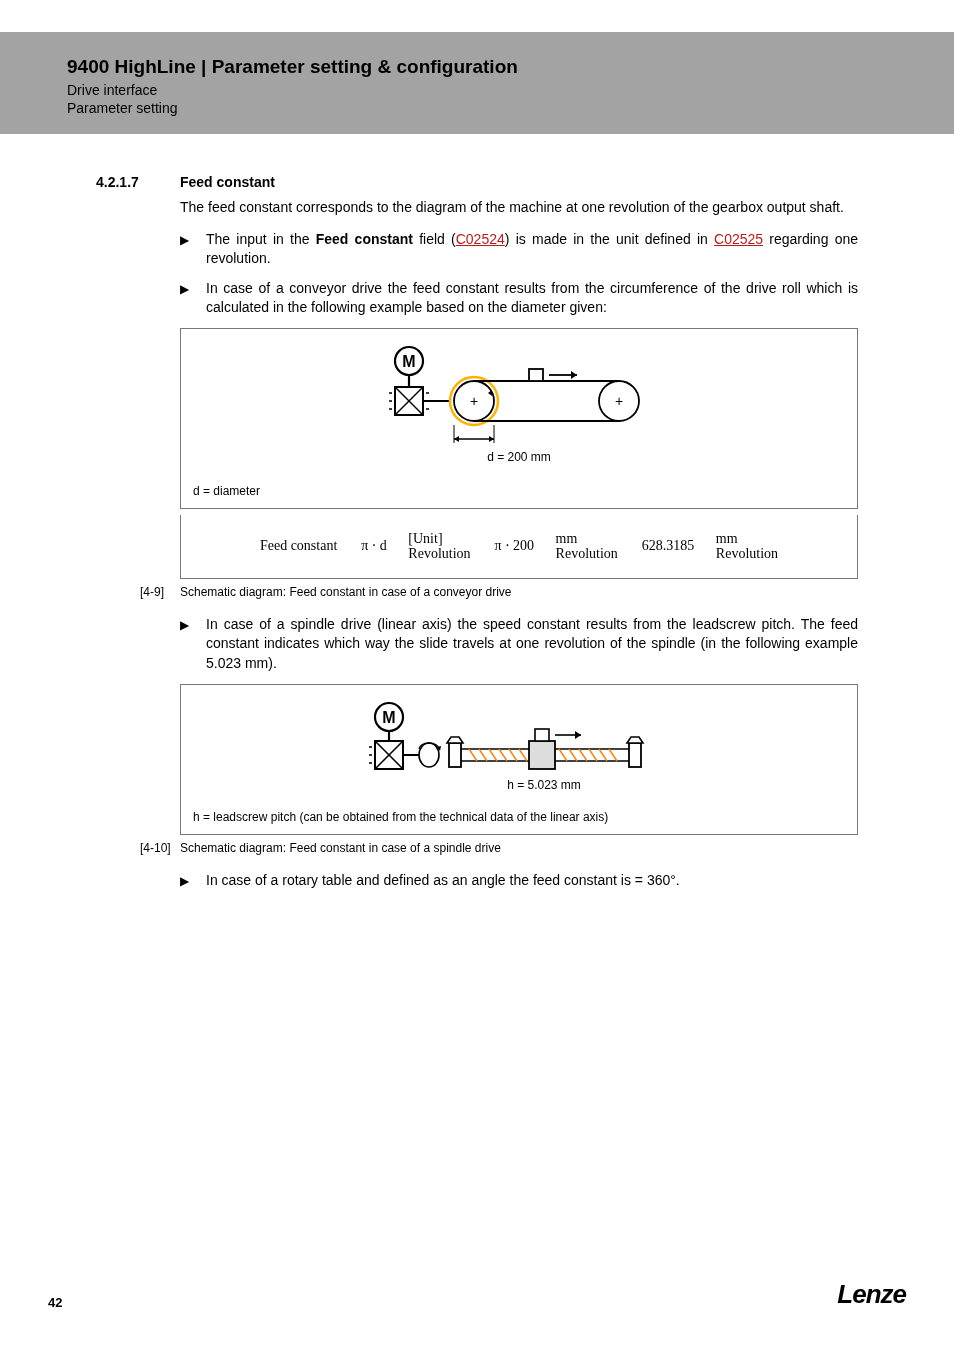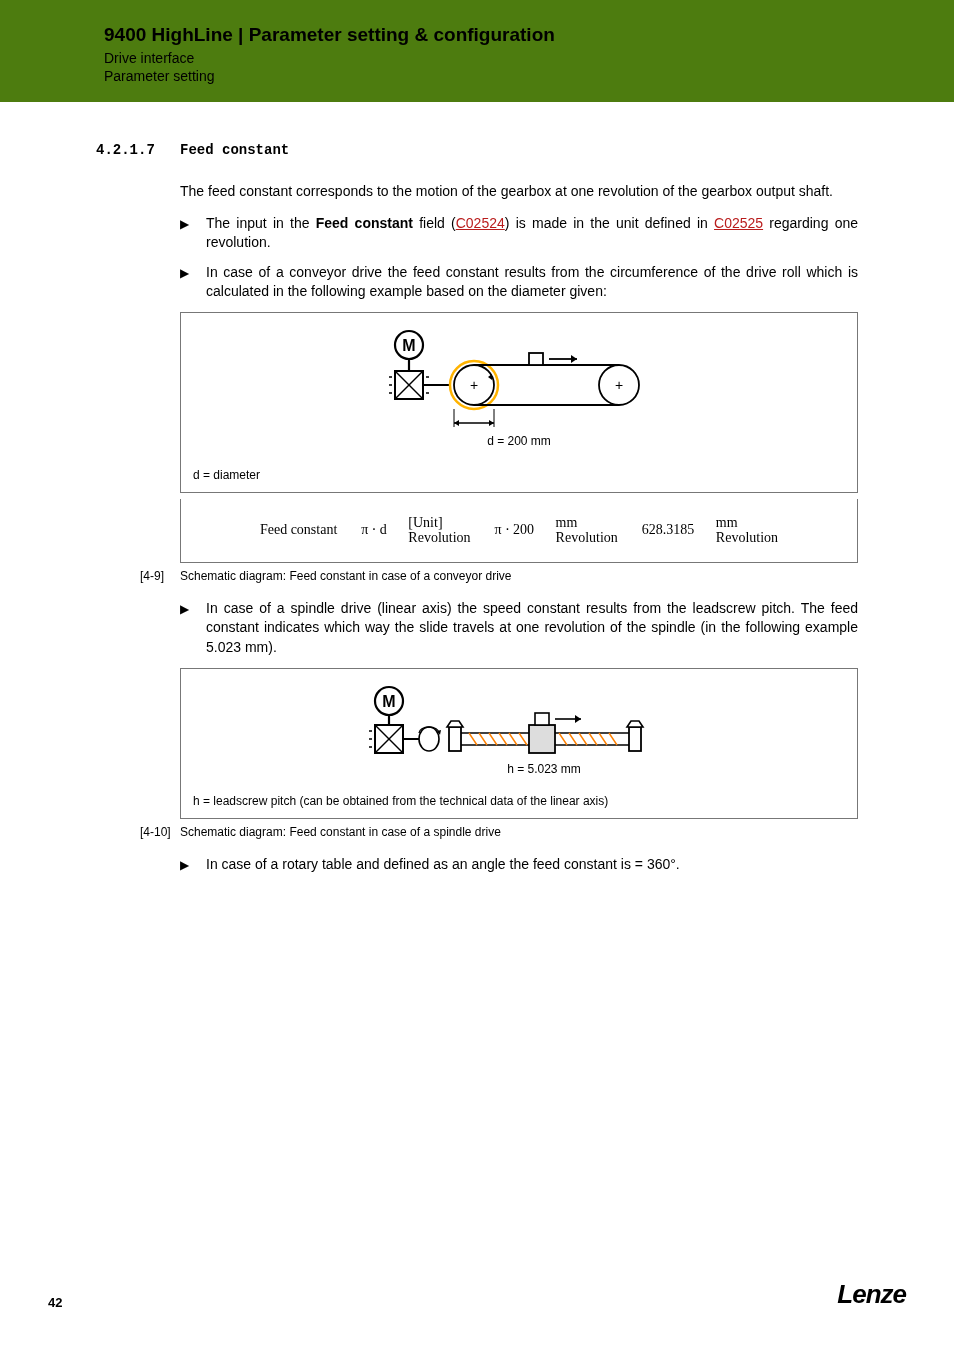--- a/index.html
+++ b/index.html
@@ -6,37 +6,37 @@
   body {
     font-family: "Segoe UI", Arial, sans-serif;
     font-size: 14px;
     color: #000;
     background: #fff;
     width: 954px;
     height: 1350px;
     position: relative;
   }
   .header-band {
-    background: #4d7c0f;
-    padding: 24px 80px 18px 104px;
+    background: #a3a3a3;
+    padding: 24px 80px 18px 67px;
+    margin-top: 32px;
   }
   .header-title {
     font-weight: bold;
     font-size: 19px;
     margin-bottom: 4px;
   }
   .header-sub1 { font-size: 14px; margin-bottom: 2px; }
   .header-sub2 { font-size: 14px; }
   .content {
     padding: 40px 96px 0 96px;
   }
   .sec-row {
     display: flex;
-    margin-bottom: 24px;
-    font-family: Liberation Mono, monospace;
+    margin-bottom: 8px;
   }
   .sec-num {
     font-weight: bold;
     width: 84px;
     flex-shrink: 0;
   }
   .sec-title {
     font-weight: bold;
   }
   .body-text {
@@ -130,21 +130,21 @@
   <div class="header-sub2">Parameter setting</div>
 </div>
 
 <div class="content">
 
   <div class="sec-row">
     <div class="sec-num">4.2.1.7</div>
     <div class="sec-title">Feed constant</div>
   </div>
 
-  <div class="body-text">The feed constant corresponds to the motion of the gearbox at one revolution of the gearbox output shaft.</div>
+  <div class="body-text">The feed constant corresponds to the diagram of the machine at one revolution of the gearbox output shaft.</div>
 
   <div class="bullet-row">
     <div class="bullet-mark">▶</div>
     <div class="bullet-text">
       <span>The input in the </span><b>Feed constant</b><span> field (</span><a href="#" class="link">C02524</a><span>)  is made in the unit defined in </span><a href="#" class="link">C02525</a><span> regarding one revolution.</span>
     </div>
   </div>
 
   <div class="bullet-row">
     <div class="bullet-mark">▶</div>

